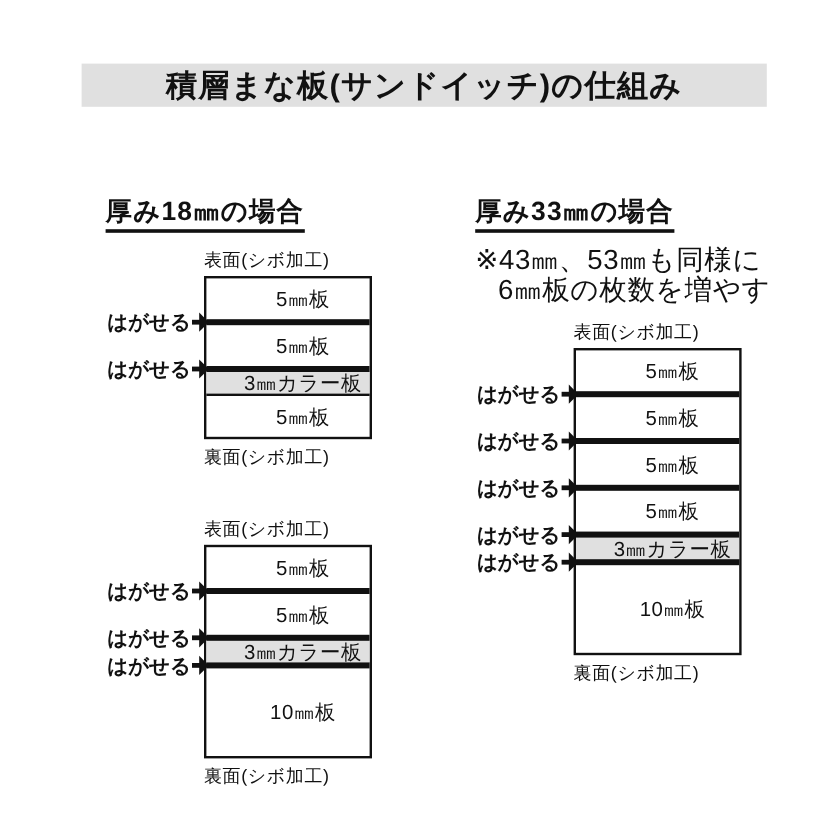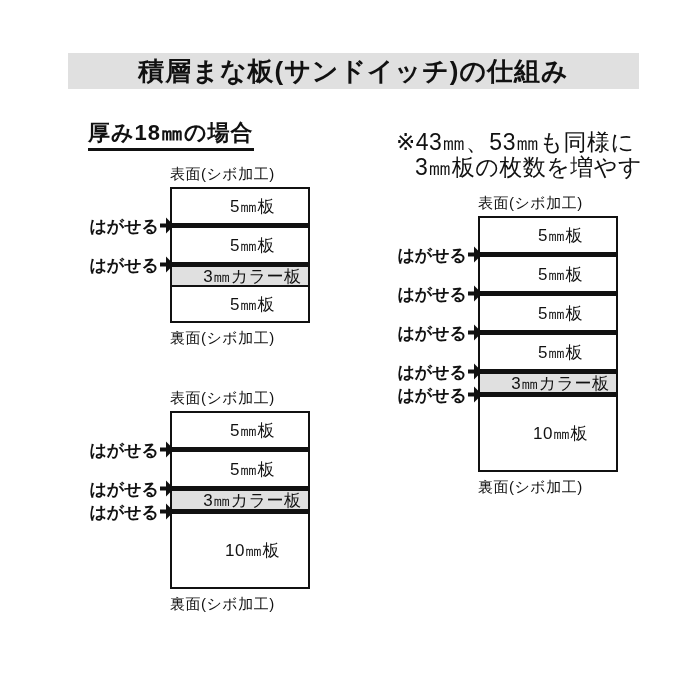--- a/index.html
+++ b/index.html
@@ -10,21 +10,21 @@
   }
   .page { position:absolute; inset:0; }
 
   .banner {
     position:absolute; left:68px; top:53px; width:571px; height:36px;
     background:var(--banner-bg,#e0e0e0);
     display:flex; align-items:center; justify-content:center;
     font-size:26px; font-weight:bold; letter-spacing:1px;
   }
 
-  .diagram { position:absolute; }
+  .diagram { position:absolute;margin-top:43px; }
   .diagram[data-diagram="0"] { left:80px;  top:120px; }
   .diagram[data-diagram="1"] { left:80px;  top:375px; }
   .diagram[data-diagram="2"] { left:388px; top:120px; }
 
   .heading {
     display:inline-block; margin:0 0 0 8px; line-height:1.2;
     font-size:22px; font-weight:bold; letter-spacing:1px;
     padding-bottom:2px; border-bottom:3px solid var(--ink,#111);
   }
 
@@ -100,23 +100,23 @@
           <span class="peel-text">はがせる</span>
           <span class="arrow"></span>
         </div>
         <div class="stack">
           <div class="layer" style="height: 34px;">5㎜板</div>
           <div class="layer" style="height: 34px; border-top-width: 5px;">5㎜板</div>
           <div class="layer color-layer" style="height: 18px; border-top-width: 5px;">3㎜カラー板</div>
           <div class="layer" style="height: 73px; border-top-width: 5px;">10㎜板</div>
         </div>
       </div><div class="face-label back">裏面(シボ加工)</div></section>
-  <section class="diagram" data-diagram="2"><div class="note">
+  <section class="diagram" data-diagram="2"><h2 class="heading">厚み33㎜の場合</h2><div class="note">
         <div class="note-line">※43㎜、53㎜も同様に</div>
-        <div class="note-line indent">3㎜板の枚数を増やす</div>
+        <div class="note-line indent">6㎜板の枚数を増やす</div>
       </div><div class="face-label front">表面(シボ加工)</div><div class="stack-row">
         <div class="peel" style="top: 38.5px;">
           <span class="peel-text">はがせる</span>
           <span class="arrow"></span>
         </div>
         <div class="peel" style="top: 77.5px;">
           <span class="peel-text">はがせる</span>
           <span class="arrow"></span>
         </div>
         <div class="peel" style="top: 116.5px;">

